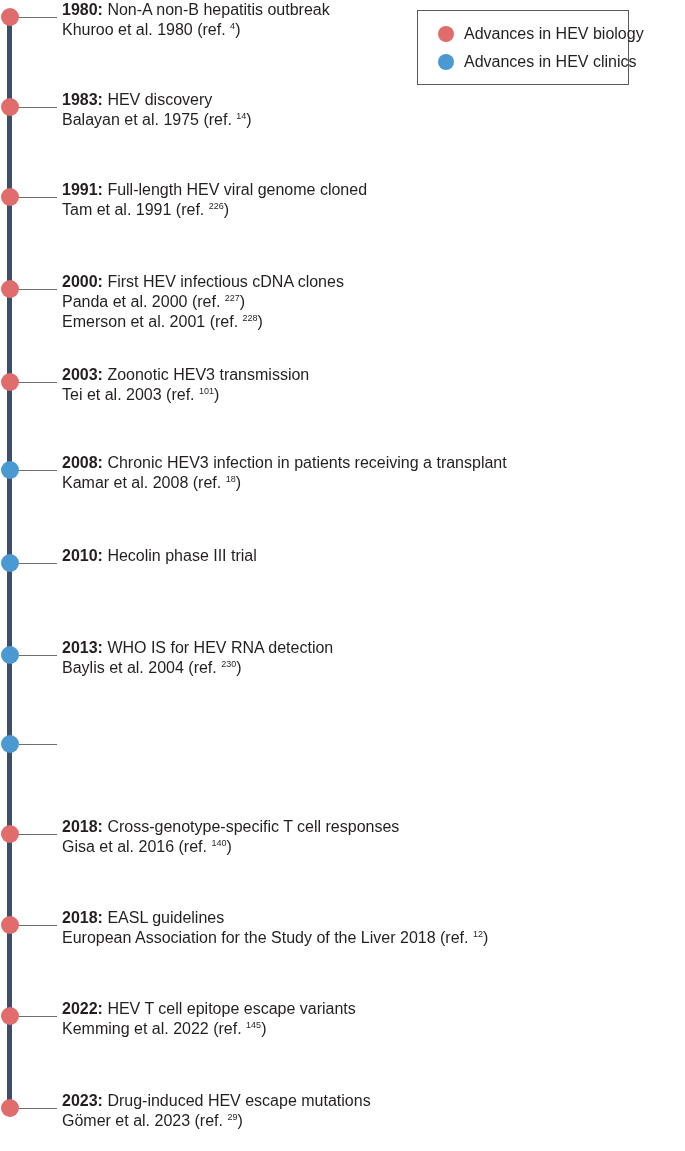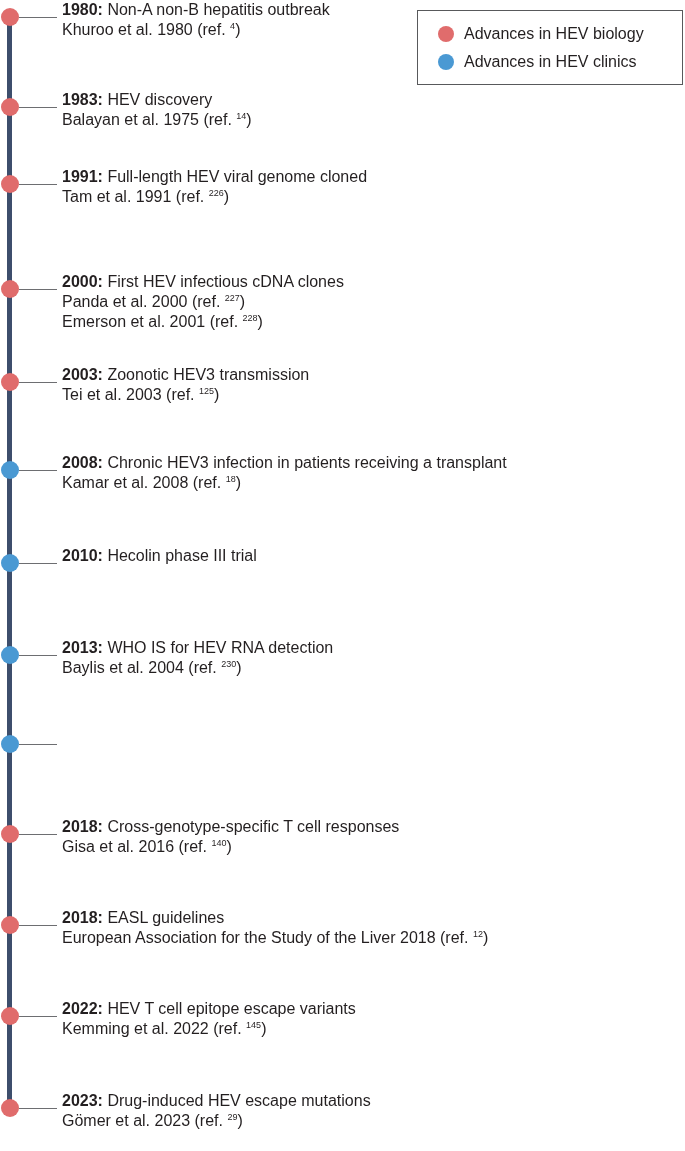--- a/index.html
+++ b/index.html
@@ -5,21 +5,21 @@
   html, body { margin: 0; padding: 0; background: #ffffff; }
   body { width: 685px; height: 1151px; position: relative; overflow: hidden;
          font-family: "Liberation Sans", "DejaVu Sans", sans-serif; color: #231f20; }
   .spine { position: absolute; left: 7px; top: 18px; width: 5px; height: 1090px; background: #3d4e6c; }
   .event { position: absolute; left: 0; width: 685px; height: 60px; }
   .dot { position: absolute; left: 1px; top: 0; width: 18px; height: 18px; border-radius: 50%; }
   .connector { position: absolute; left: 19px; top: 8.5px; width: 38px; height: 1px; background: #6d6e71; }
   .text { position: absolute; left: 62px; top: -8px; font-size: 16px; line-height: 20px; white-space: nowrap; }
   .title .year { font-weight: bold; }
   .cite sup { font-size: 9px; vertical-align: 6px; line-height: 0; }
-  .legend { position: absolute; left: 417px; top: 10px; width: 266px; height: 75px;
+  .legend { position: absolute; left: 417px; top: 10px; width: 212px; height: 75px;
             border: 1px solid #58595b; box-sizing: border-box; }
   .legend-item { position: absolute; left: 0; height: 20px; width: 100%; }
   .legend-dot { position: absolute; left: 20px; top: 2px; width: 16px; height: 16px; border-radius: 50%; }
   .legend-label { position: absolute; left: 46px; top: 0; font-size: 16px; line-height: 20px; white-space: nowrap; }
 </style>
 </head>
 <body>
 
 <div class="spine"></div>
 
@@ -34,21 +34,21 @@
 
 <div class="event" style="top:98px">
   <div class="dot" style="background:#e06c6c"></div>
   <div class="connector"></div>
   <div class="text">
     <div class="title"><span class="year">1983:</span> <span>HEV discovery</span></div>
     <div class="cite"><span>Balayan et al. 1975 (ref. </span><sup>14</sup><span>)</span></div>
   </div>
 </div>
 
-<div class="event" style="top:175px">
+<div class="event" style="top:188px">
   <div class="dot" style="background:#e06c6c"></div>
   <div class="connector"></div>
   <div class="text">
     <div class="title"><span class="year">1991:</span> <span>Full-length HEV viral genome cloned</span></div>
     <div class="cite"><span>Tam et al. 1991 (ref. </span><sup>226</sup><span>)</span></div>
   </div>
 </div>
 
 <div class="event" style="top:280px">
   <div class="dot" style="background:#e06c6c"></div>
@@ -58,21 +58,21 @@
     <div class="cite"><span>Panda et al. 2000 (ref. </span><sup>227</sup><span>)</span></div>
     <div class="cite"><span>Emerson et al. 2001 (ref. </span><sup>228</sup><span>)</span></div>
   </div>
 </div>
 
 <div class="event" style="top:373px">
   <div class="dot" style="background:#e06c6c"></div>
   <div class="connector"></div>
   <div class="text">
     <div class="title"><span class="year">2003:</span> <span>Zoonotic HEV3 transmission</span></div>
-    <div class="cite"><span>Tei et al. 2003 (ref. </span><sup>125</sup><span>)</span></div>
+    <div class="cite"><span>Tei et al. 2003 (ref. </span><sup>101</sup><span>)</span></div>
   </div>
 </div>
 
 <div class="event" style="top:461px">
   <div class="dot" style="background:#4a99d3"></div>
   <div class="connector"></div>
   <div class="text">
     <div class="title"><span class="year">2008:</span> <span>Chronic HEV3 infection in patients receiving a transplant</span></div>
     <div class="cite"><span>Kamar et al. 2008 (ref. </span><sup>18</sup><span>)</span></div>
   </div>

